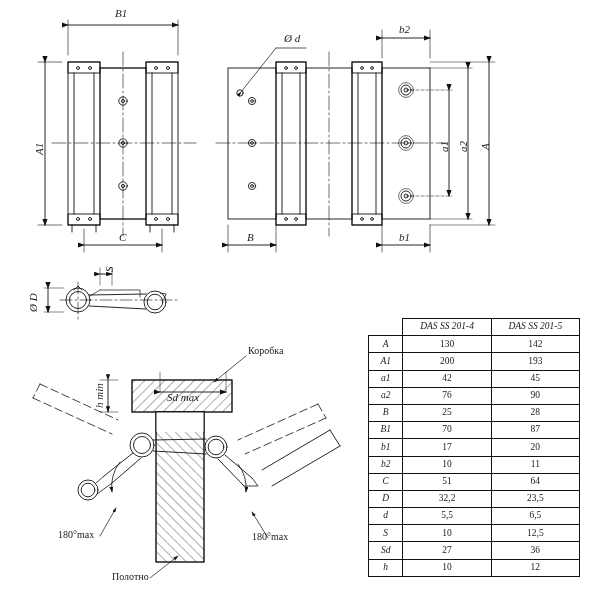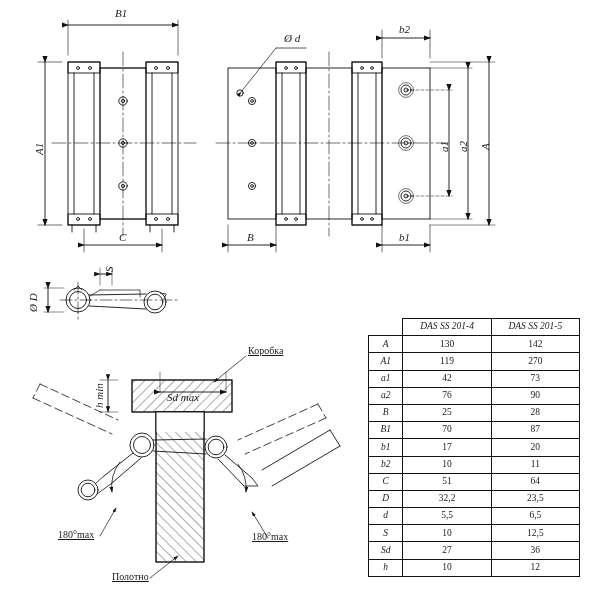--- a/index.html
+++ b/index.html
@@ -37,21 +37,21 @@
   .spec-table tr.head td.blank{border-left:none;border-top:none;}
 
   
   .lbl{
     position:absolute;
     font-size:11px;
     font-style:italic;
     white-space:nowrap;
     line-height:1;
   }
-  .lbl.plain{font-style:normal;text-decoration:underline;}
+  .lbl.plain{font-style:normal;}
   .lbl.small{font-size:10px;}
   .rot90{transform:rotate(-90deg);transform-origin:left top;}
 </style>
 </head>
 <body>
 
 <div class="stage">
 
 <svg class="draw" viewBox="0 0 600 600">
   <defs>
@@ -332,27 +332,27 @@
       <td class="val" style="font-style:italic">DAS SS 201-4</td>
       <td class="val" style="font-style:italic">DAS SS 201-5</td>
     </tr>
     <tr>
           <td class="rowhdr">A</td>
           <td class="val">130</td>
           <td class="val">142</td>
         </tr>
     <tr>
           <td class="rowhdr">A1</td>
-          <td class="val">119</td>
-          <td class="val">270</td>
+          <td class="val">200</td>
+          <td class="val">193</td>
         </tr>
     <tr>
           <td class="rowhdr">a1</td>
           <td class="val">42</td>
-          <td class="val">73</td>
+          <td class="val">45</td>
         </tr>
     <tr>
           <td class="rowhdr">a2</td>
           <td class="val">76</td>
           <td class="val">90</td>
         </tr>
     <tr>
           <td class="rowhdr">B</td>
           <td class="val">25</td>
           <td class="val">28</td>

